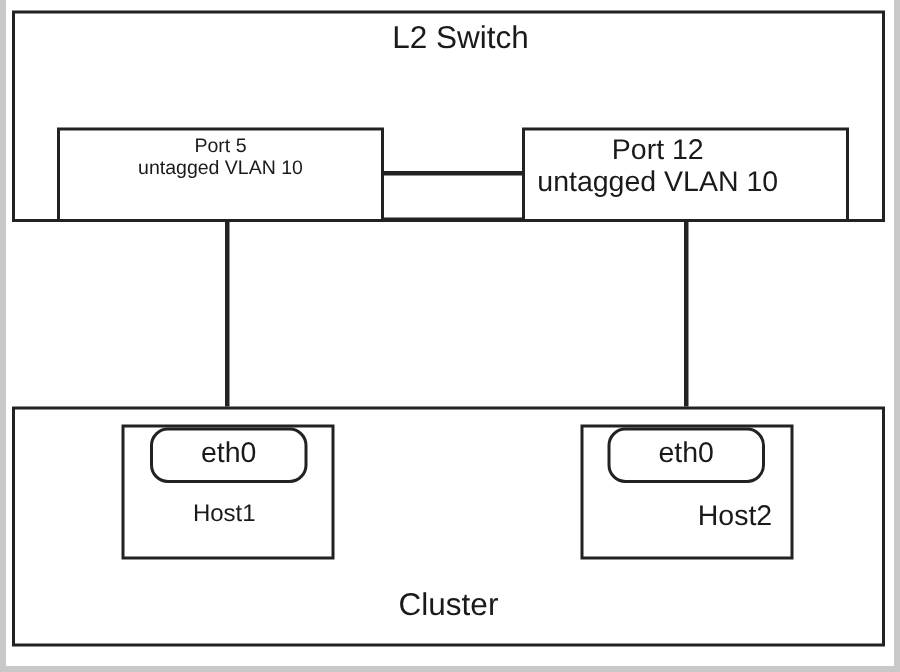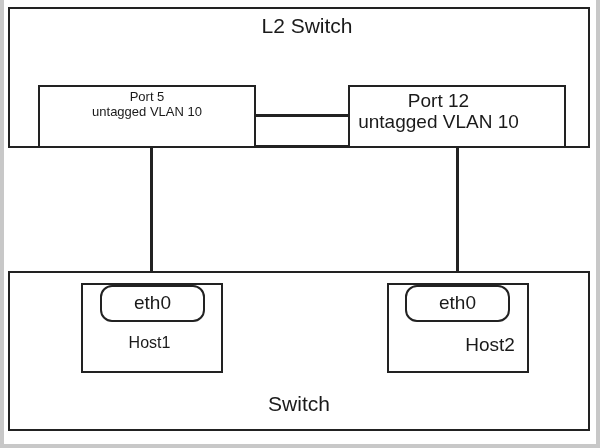--- a/index.html
+++ b/index.html
@@ -220,21 +220,21 @@
     <div class="box" id="port-right-box"></div>
     <div class="label" id="port-right-label">
       <div>Port 12</div>
       <div>untagged VLAN 10</div>
     </div>
 
     <div class="line-v" id="cable-left"></div>
     <div class="line-v" id="cable-right"></div>
 
     <div class="box" id="cluster-box"></div>
-    <div class="label" id="cluster-title">Switch</div>
+    <div class="label" id="cluster-title">Cluster</div>
 
     <div class="box" id="host-left-box"></div>
     <div class="rbox" id="nic-left-box"></div>
     <div class="label" id="nic-left-label">eth0</div>
     <div class="label" id="host-left-label">Host1</div>
 
     <div class="box" id="host-right-box"></div>
     <div class="rbox" id="nic-right-box"></div>
     <div class="label" id="nic-right-label">eth0</div>
     <div class="label" id="host-right-label">Host2</div>

